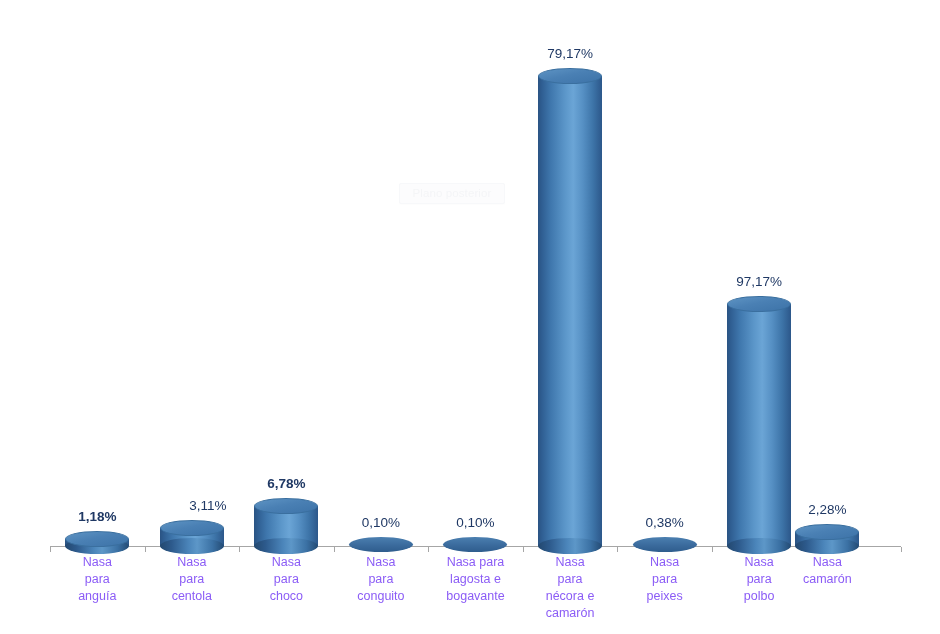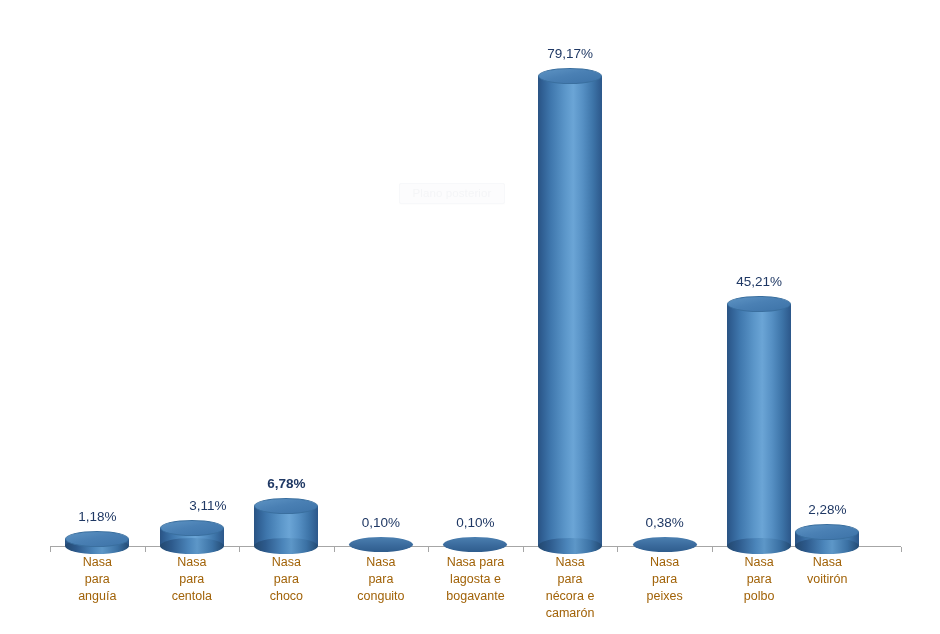--- a/index.html
+++ b/index.html
@@ -141,21 +141,21 @@
     font-size: 13.5px;
     white-space: nowrap;
     left: 50%;
     transform: translateX(-50%);
   }
 
   .cat-label {
     position: absolute;
     top: 554px;
     text-align: center;
-    color: #a16207;
+    color: #8b5cf6;
     font-size: 12.5px;
     line-height: 17px;
     left: 50%;
     transform: translateX(-50%);
     white-space: pre-line;
   }
 </style>
 </head>
 <body>
 
@@ -179,21 +179,21 @@
         <div class="axis-tick" style="left: 901px;"></div>
       </div>
 
     <div id="bars">
         <div class="bar-slot" style="left: 50px; width: 94.5556px;">
           <div class="bar-cyl" style="left: 15.2778px; width: 64px; top: 530.995px; height: 23.0052px;">
             <div class="cyl-body"></div>
             <div class="cyl-bottom"></div>
             <div class="cyl-top"></div>
           </div>
-          <div class="data-label" style="top: 508.995px;">1,18%</div>
+          <div class="data-label" style="top: 508.995px; font-weight: bold;">1,18%</div>
           <div class="cat-label">Nasa para
 anguía</div>
         </div>
         <div class="bar-slot" style="left: 144.556px; width: 94.5556px;">
           <div class="bar-cyl" style="left: 15.2778px; width: 64px; top: 519.537px; height: 34.4628px;">
             <div class="cyl-body"></div>
             <div class="cyl-bottom"></div>
             <div class="cyl-top"></div>
           </div>
           <div class="data-label" style="top: 497.537px; margin-left: 16px;">3,11%</div>
@@ -245,29 +245,29 @@
           <div class="data-label" style="top: 515px; text-align: center;">0,38%</div>
           <div class="cat-label">Nasa para
 peixes</div>
         </div>
         <div class="bar-slot" style="left: 711.889px; width: 94.5556px;">
           <div class="bar-cyl" style="left: 15.2778px; width: 64px; top: 296.203px; height: 257.797px;">
             <div class="cyl-body"></div>
             <div class="cyl-bottom"></div>
             <div class="cyl-top"></div>
           </div>
-          <div class="data-label" style="top: 274.203px;">45,21%</div>
+          <div class="data-label" style="top: 274.203px;">97,17%</div>
           <div class="cat-label">Nasa para
 polbo</div>
         </div>
         <div class="bar-slot" style="left: 780px; width: 94.5556px;">
           <div class="bar-cyl" style="left: 15.2778px; width: 64px; top: 524.465px; height: 29.5354px;">
             <div class="cyl-body"></div>
             <div class="cyl-bottom"></div>
             <div class="cyl-top"></div>
           </div>
           <div class="data-label" style="top: 502.465px;">2,28%</div>
-          <div class="cat-label">Nasa voitirón</div>
+          <div class="cat-label">Nasa camarón</div>
         </div>
       </div>
 
   </div>
 </div>
 
 </body></html>

